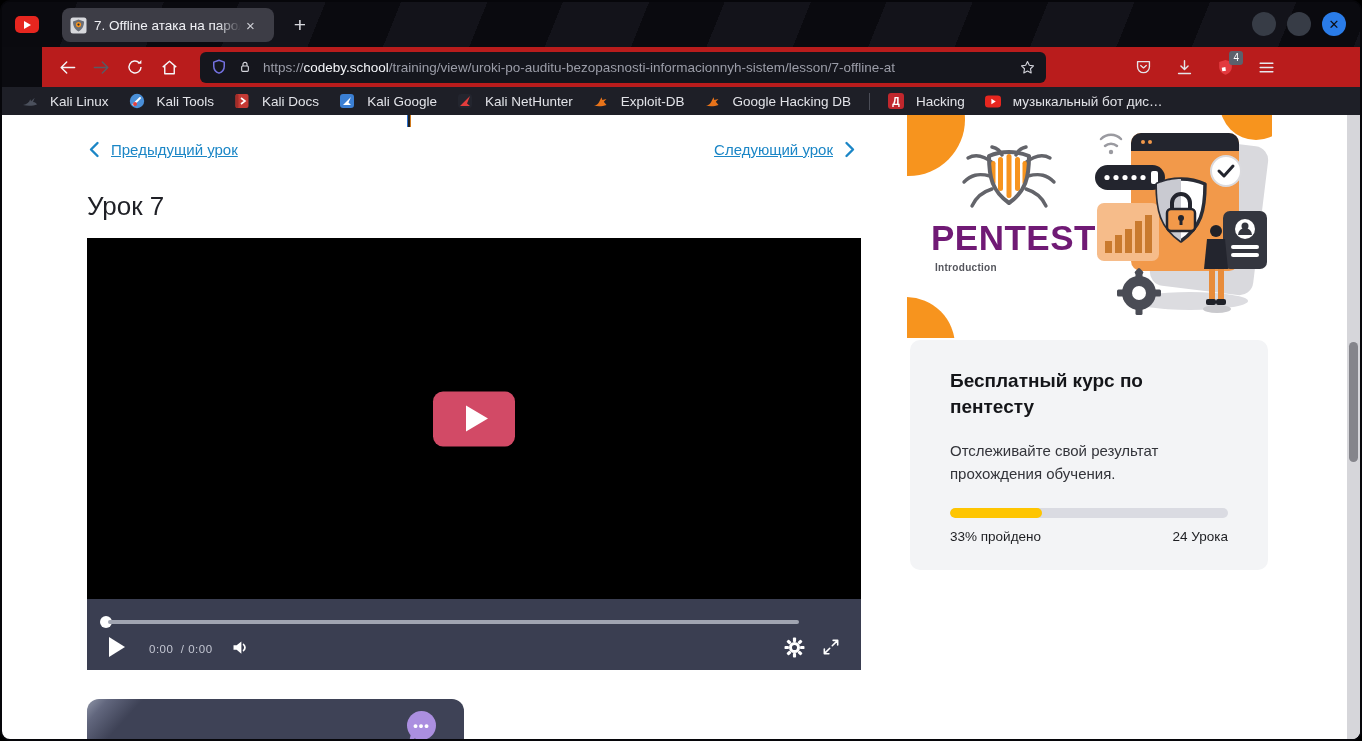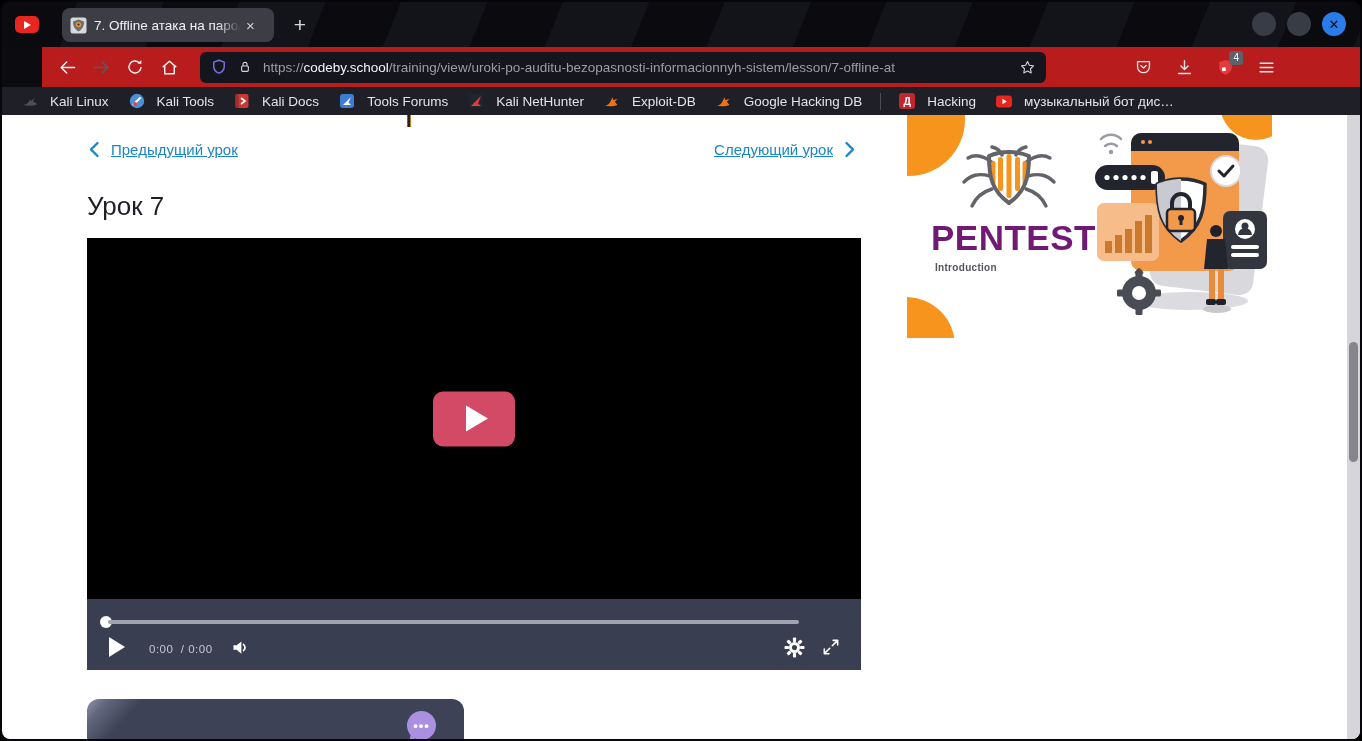--- a/index.html
+++ b/index.html
@@ -240,21 +240,21 @@
         </span>
       <span class="bl">Kali Docs</span>
     </div>
     <div class="bm">
       <span class="bi">
           <svg width="16" height="16" viewBox="0 0 16 16">
             <rect x="1" y="1" width="14" height="14" rx="3" fill="#3b7fd4"></rect>
             <path d="M4 12 12 4l-2.5 5.5L12 12z" fill="#fff"></path>
           </svg>
         </span>
-      <span class="bl">Tools Forums</span>
+      <span class="bl">Kali Google</span>
     </div>
     <div class="bm">
       <span class="bi">
           <svg width="16" height="16" viewBox="0 0 16 16">
             <rect x="1" y="1" width="14" height="14" rx="3" fill="#23252e"></rect>
             <path d="M3 13 13 3l-3 7.5L13 13z" fill="#e23c3c"></path>
           </svg>
         </span>
       <span class="bl">Kali NetHunter</span>
     </div>
@@ -443,18 +443,29 @@
             <circle cx="121" cy="112" r="6" fill="#1f2128"></circle>
             <path d="M112 120 h18 l3 30 h-24z" fill="#23252e"></path>
             <rect x="114" y="150" width="6" height="32" fill="#e88c3a"></rect>
             <rect x="123" y="150" width="6" height="32" fill="#e88c3a"></rect>
             <rect x="111" y="180" width="10" height="6" rx="2" fill="#1f2128"></rect>
             <rect x="121" y="180" width="10" height="6" rx="2" fill="#1f2128"></rect>
           </g>
       </svg>
     </div>
 
+    <div class="card">
+      <h3>Бесплатный курс по пентесту</h3>
+      <p>Отслеживайте свой результат прохождения обучения.</p>
+      <div class="pbar">
+        <div class="pfill" style="width: 33%;"></div>
+      </div>
+      <div class="prow">
+        <span>33% пройдено</span>
+        <span>24 Урока</span>
+      </div>
+    </div>
 
     <div class="scrollbar">
       <div class="thumb"></div>
     </div>
   </div>
 </div>
 
 </body></html>

